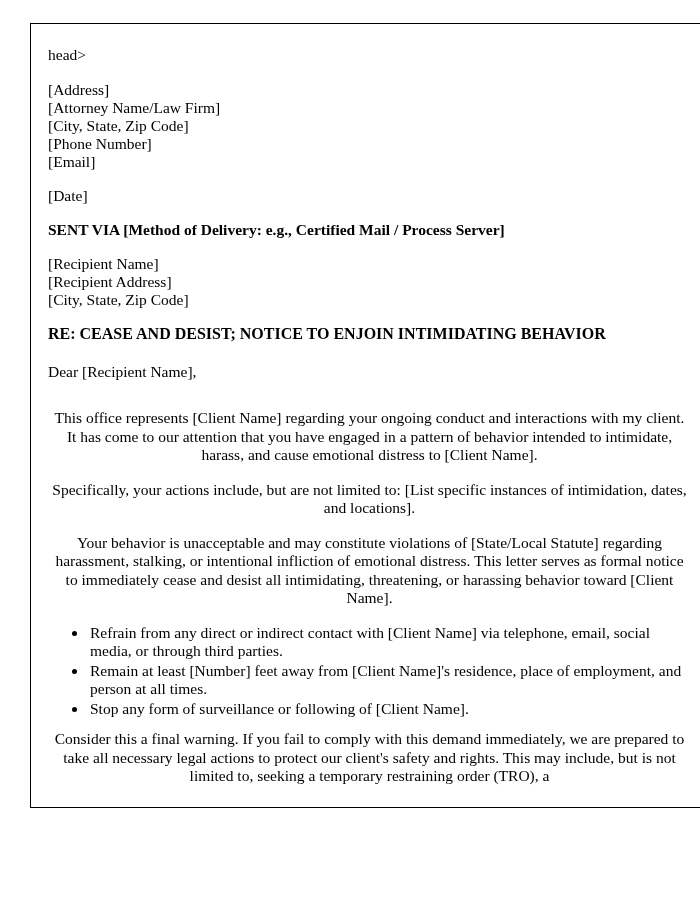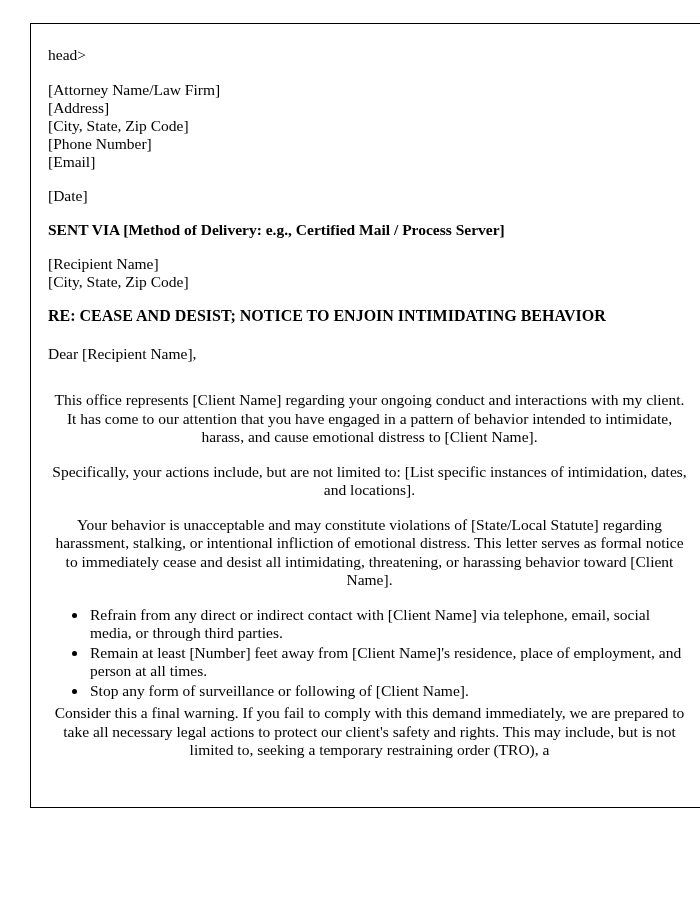--- a/index.html
+++ b/index.html
@@ -53,21 +53,21 @@
     line-height: 18.5px;
     font-weight: bold;
     margin-bottom: 19px;
   }
   .salutation {
     font-size: 15.5px;
     line-height: 18.5px;
     margin-bottom: 28px;
   }
   ul.bullets {
-    margin: 0 0 4px 0;
+    margin: 0 0 12px 0;
     padding-left: 40px;
     list-style: disc;
   }
   ul.bullets li {
     font-size: 15.5px;
     line-height: 18.5px;
     margin-bottom: 1px;
     padding-left: 2px;
   }
   .stray {
@@ -78,37 +78,38 @@
 </style>
 </head>
 <body>
 
 <div class="page">
   <div class="content">
 
     <div class="stray">head&gt;</div>
 
     <div class="block">
+      <div class="line">[Address]</div>
       <div class="line">[Attorney Name/Law Firm]</div>
-      <div class="line">[Address]</div>
       <div class="line">[City, State, Zip Code]</div>
       <div class="line">[Phone Number]</div>
       <div class="line">[Email]</div>
     </div>
 
     <div class="block">
       <div class="line">[Date]</div>
     </div>
 
     <div class="block">
       <div class="line bold">SENT VIA [Method of Delivery: e.g., Certified Mail / Process Server]</div>
     </div>
 
     <div class="block">
       <div class="line">[Recipient Name]</div>
+      <div class="line">[Recipient Address]</div>
       <div class="line">[City, State, Zip Code]</div>
     </div>
 
     <div class="heading">RE: CEASE AND DESIST; NOTICE TO ENJOIN INTIMIDATING BEHAVIOR</div>
 
     <div class="salutation">Dear [Recipient Name],</div>
 
     <div class="para">This office represents [Client Name] regarding your ongoing conduct and interactions with my client. It has come to our attention that you have engaged in a pattern of behavior intended to intimidate, harass, and cause emotional distress to [Client Name].</div>
     <div class="para">Specifically, your actions include, but are not limited to: [List specific instances of intimidation, dates, and locations].</div>
     <div class="para">Your behavior is unacceptable and may constitute violations of [State/Local Statute] regarding harassment, stalking, or intentional infliction of emotional distress. This letter serves as formal notice to immediately cease and desist all intimidating, threatening, or harassing behavior toward [Client Name].</div>

